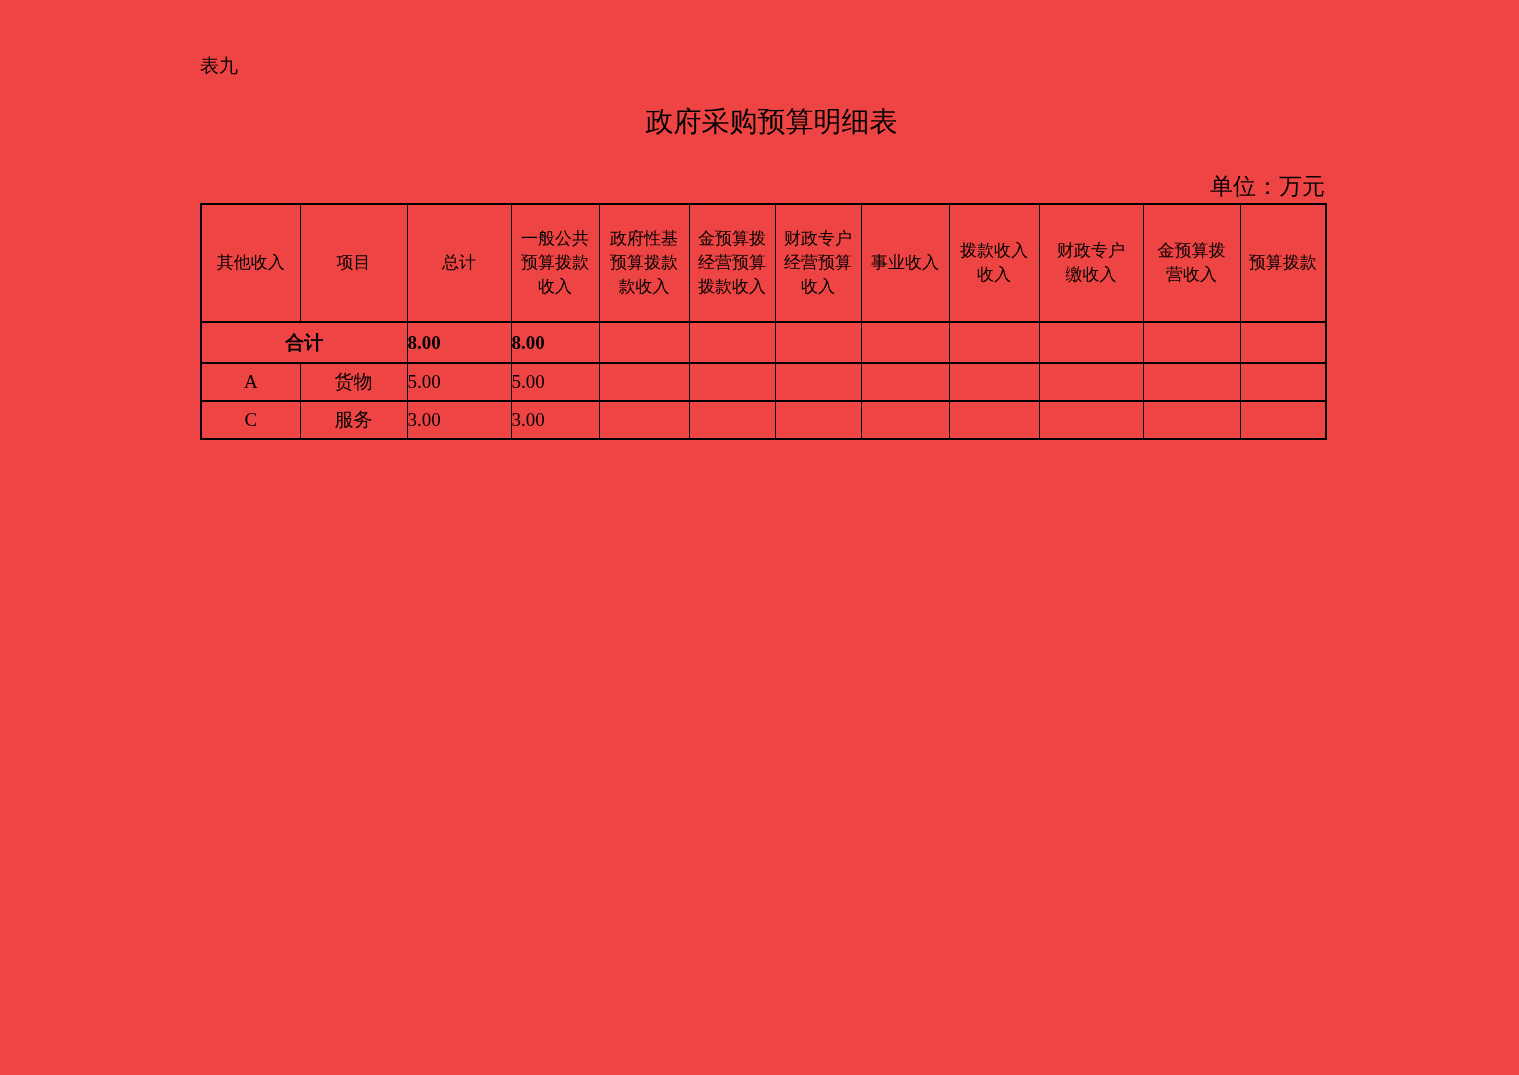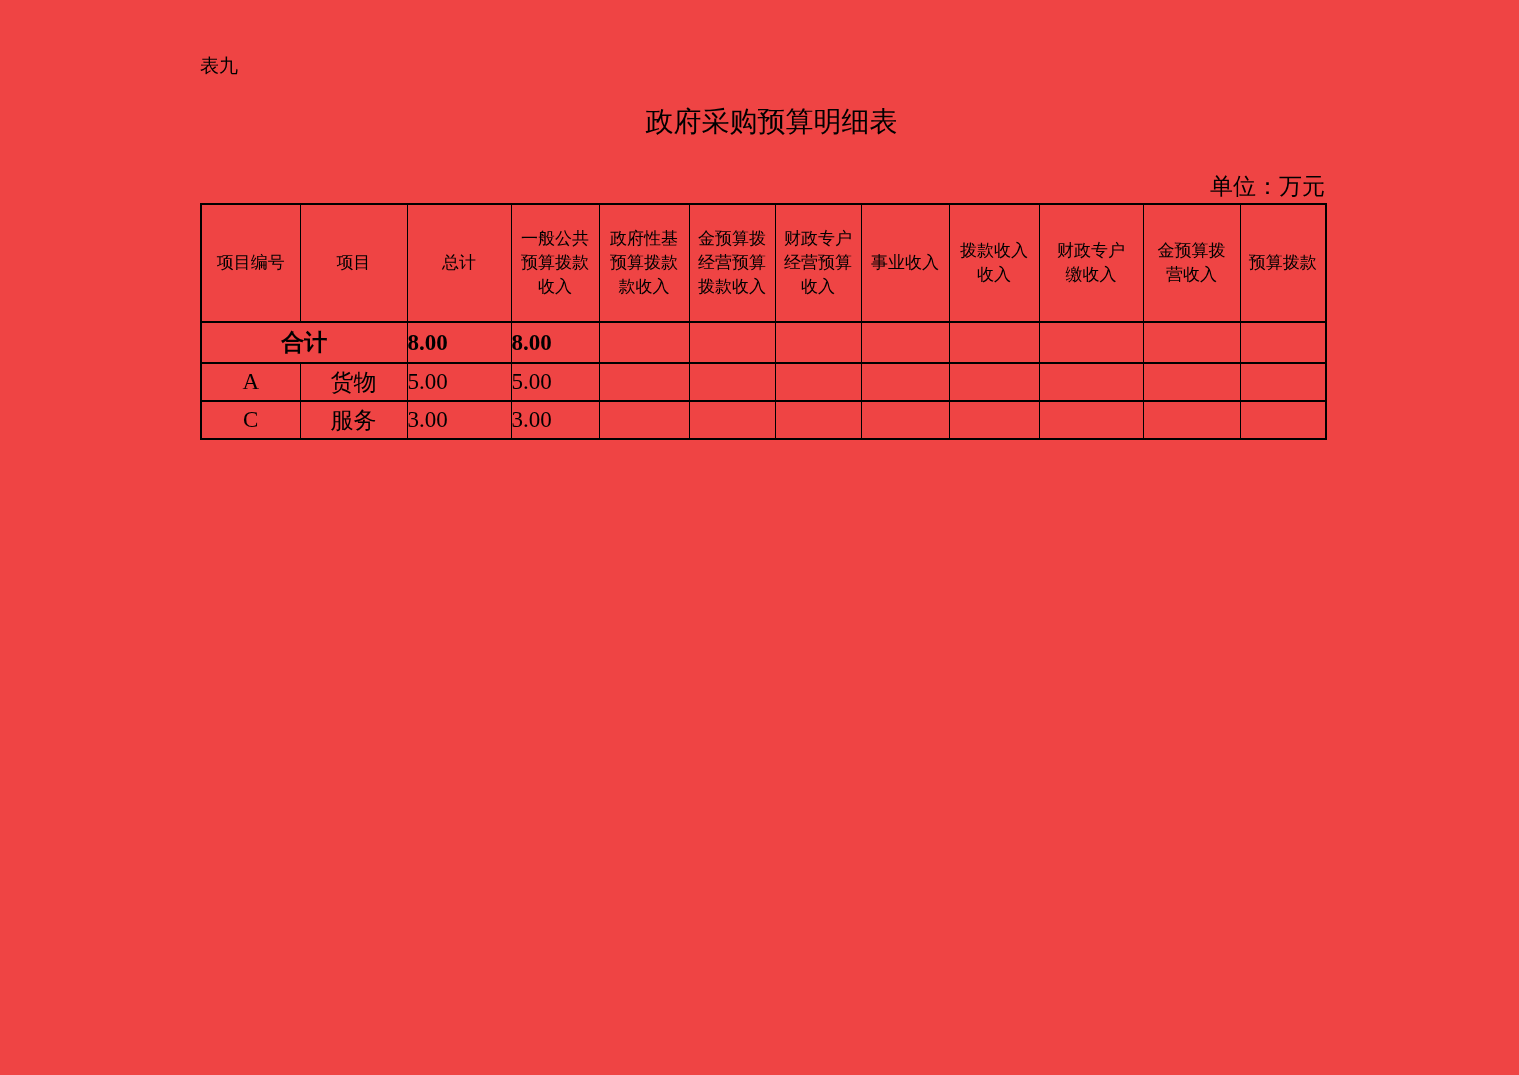--- a/index.html
+++ b/index.html
@@ -59,21 +59,21 @@
     font-size: 17px;
     text-align: center;
     vertical-align: middle;
     white-space: pre-line;
     line-height: 1.4;
     padding: 0 2px;
   }
   .budget-table tbody tr { height: 38px; }
   .budget-table tbody tr.total-row { height: 41px; }
   .budget-table td {
-    font-size: 23px;
+    font-size: 19px;
     vertical-align: middle;
   }
   td.cell-center { text-align: center; }
   td.cell-num { text-align: left; padding-right: 3px; }
   tr.total-row td { font-weight: 700; }
 </style>
 </head>
 <body>
 
 <div class="sheet">
@@ -94,21 +94,21 @@
       <col style="width:86px">
       <col style="width:86px">
       <col style="width:88px">
       <col style="width:90px">
       <col style="width:104px">
       <col style="width:97px">
       <col style="width:86px">
     </colgroup>
     <thead>
       <tr>
-        <th>项目编号</th>
+        <th>其他收入</th>
         <th>项目</th>
         <th>总计</th>
         <th>一般公共
 预算拨款
 收入</th>
         <th>政府性基
 预算拨款
 款收入</th>
         <th>金预算拨
 经营预算

